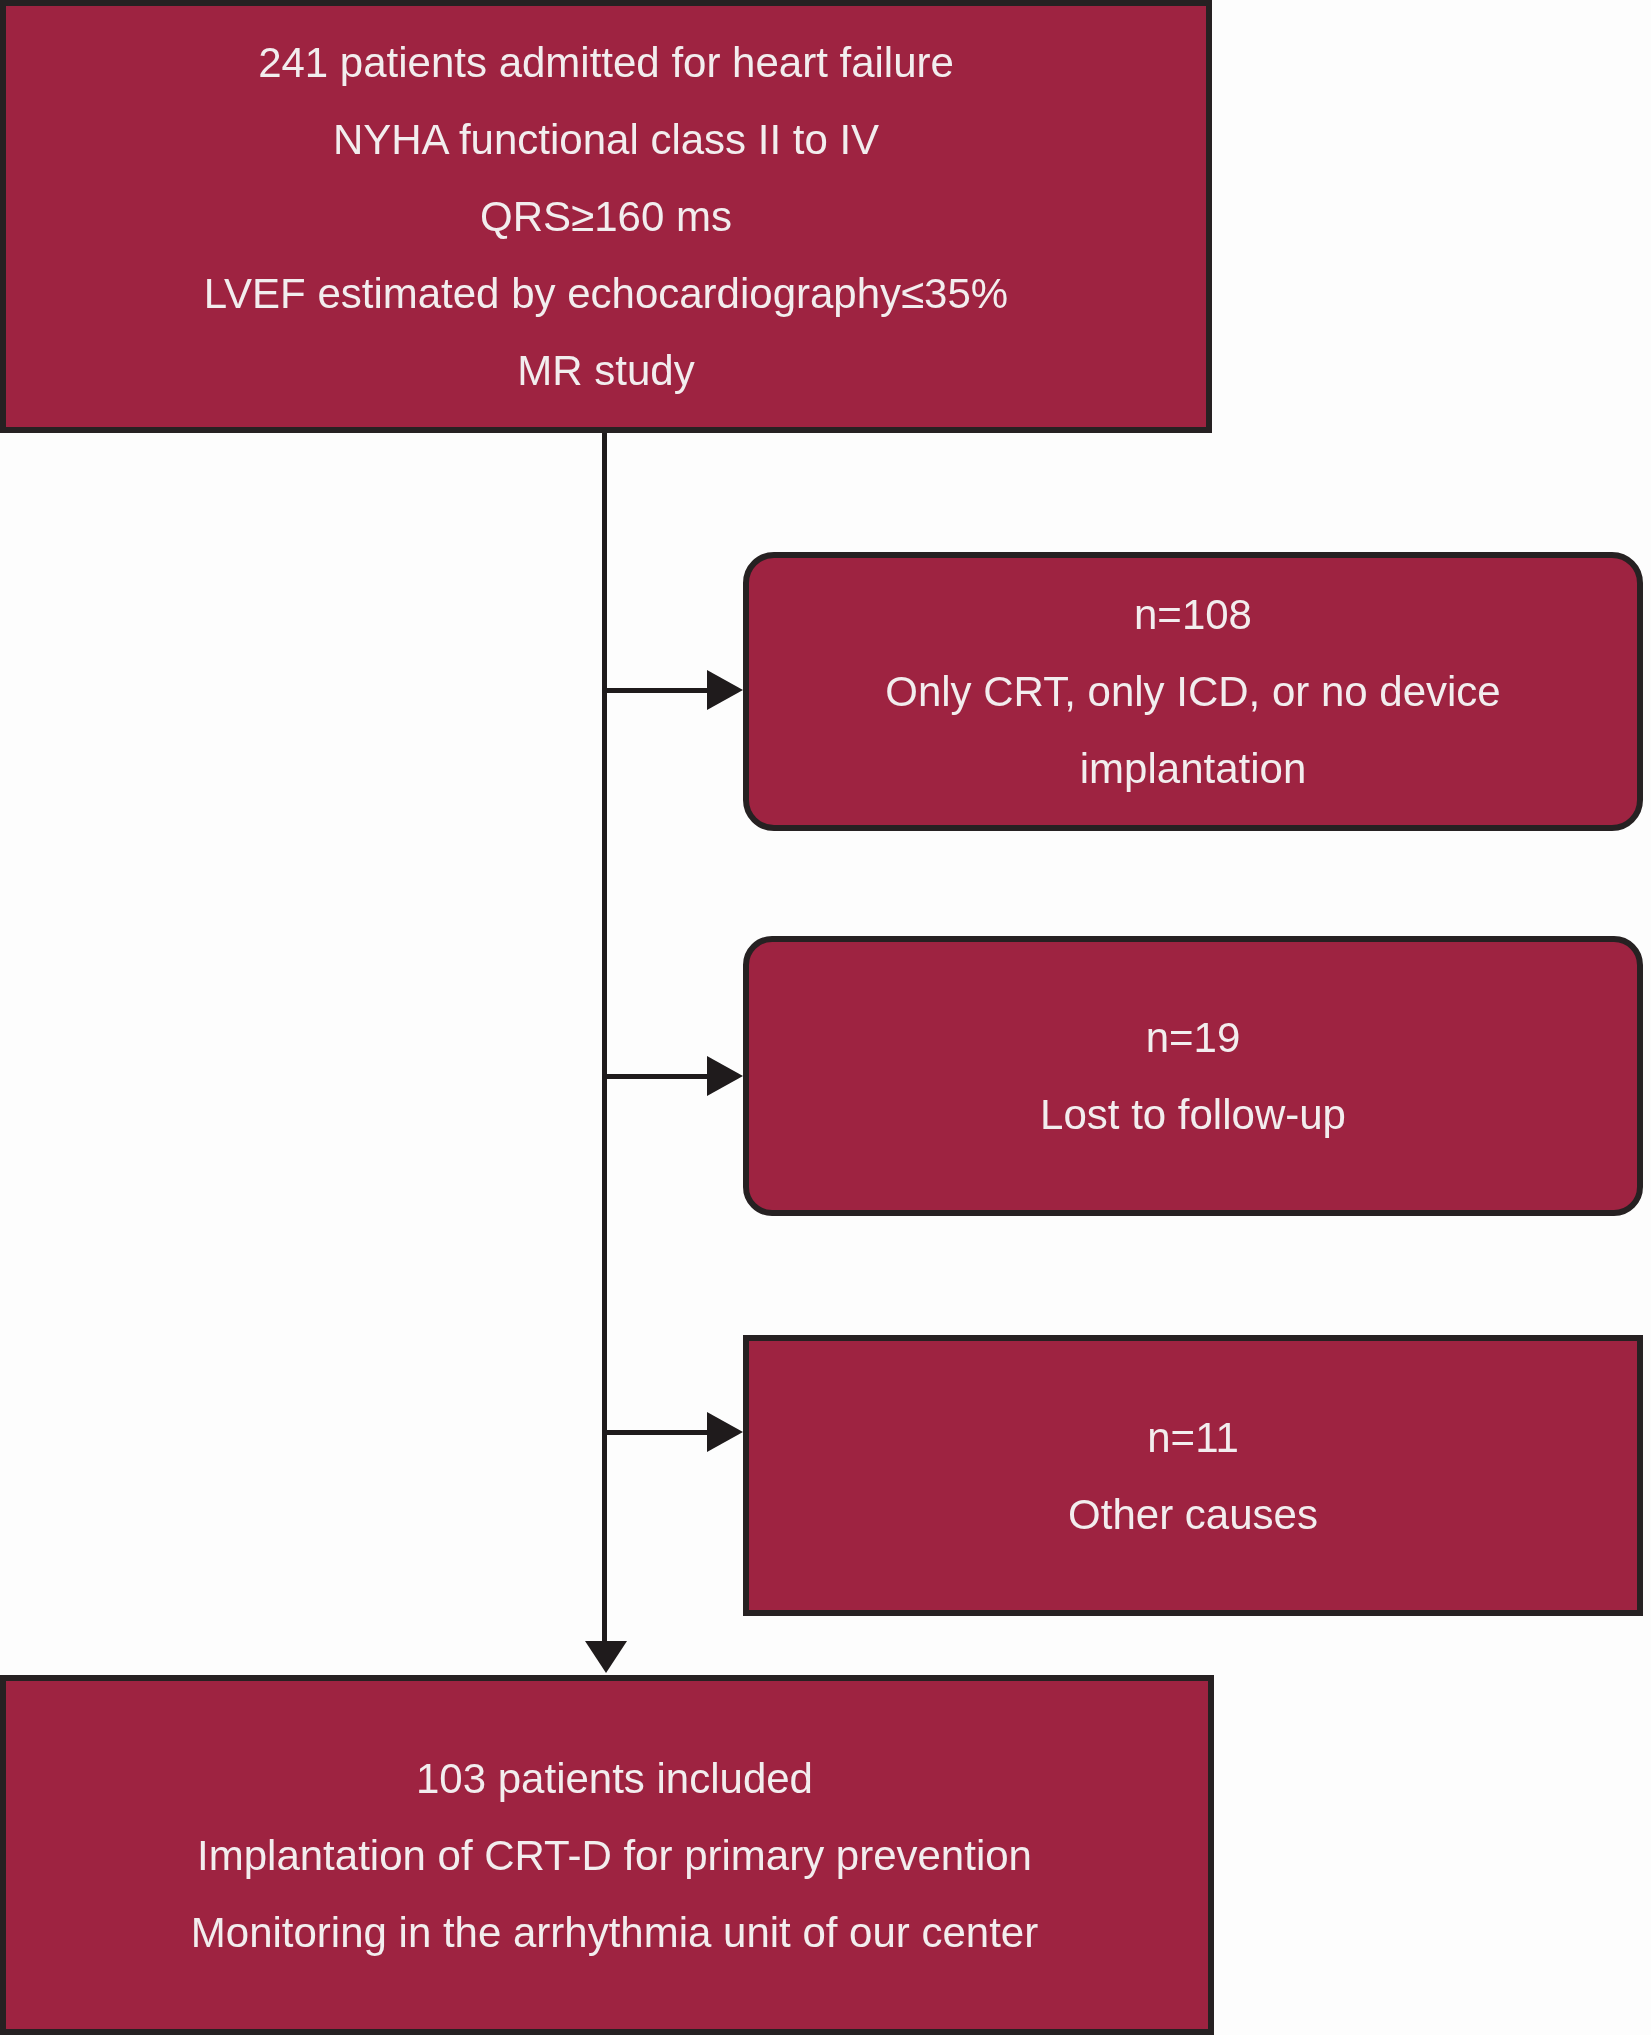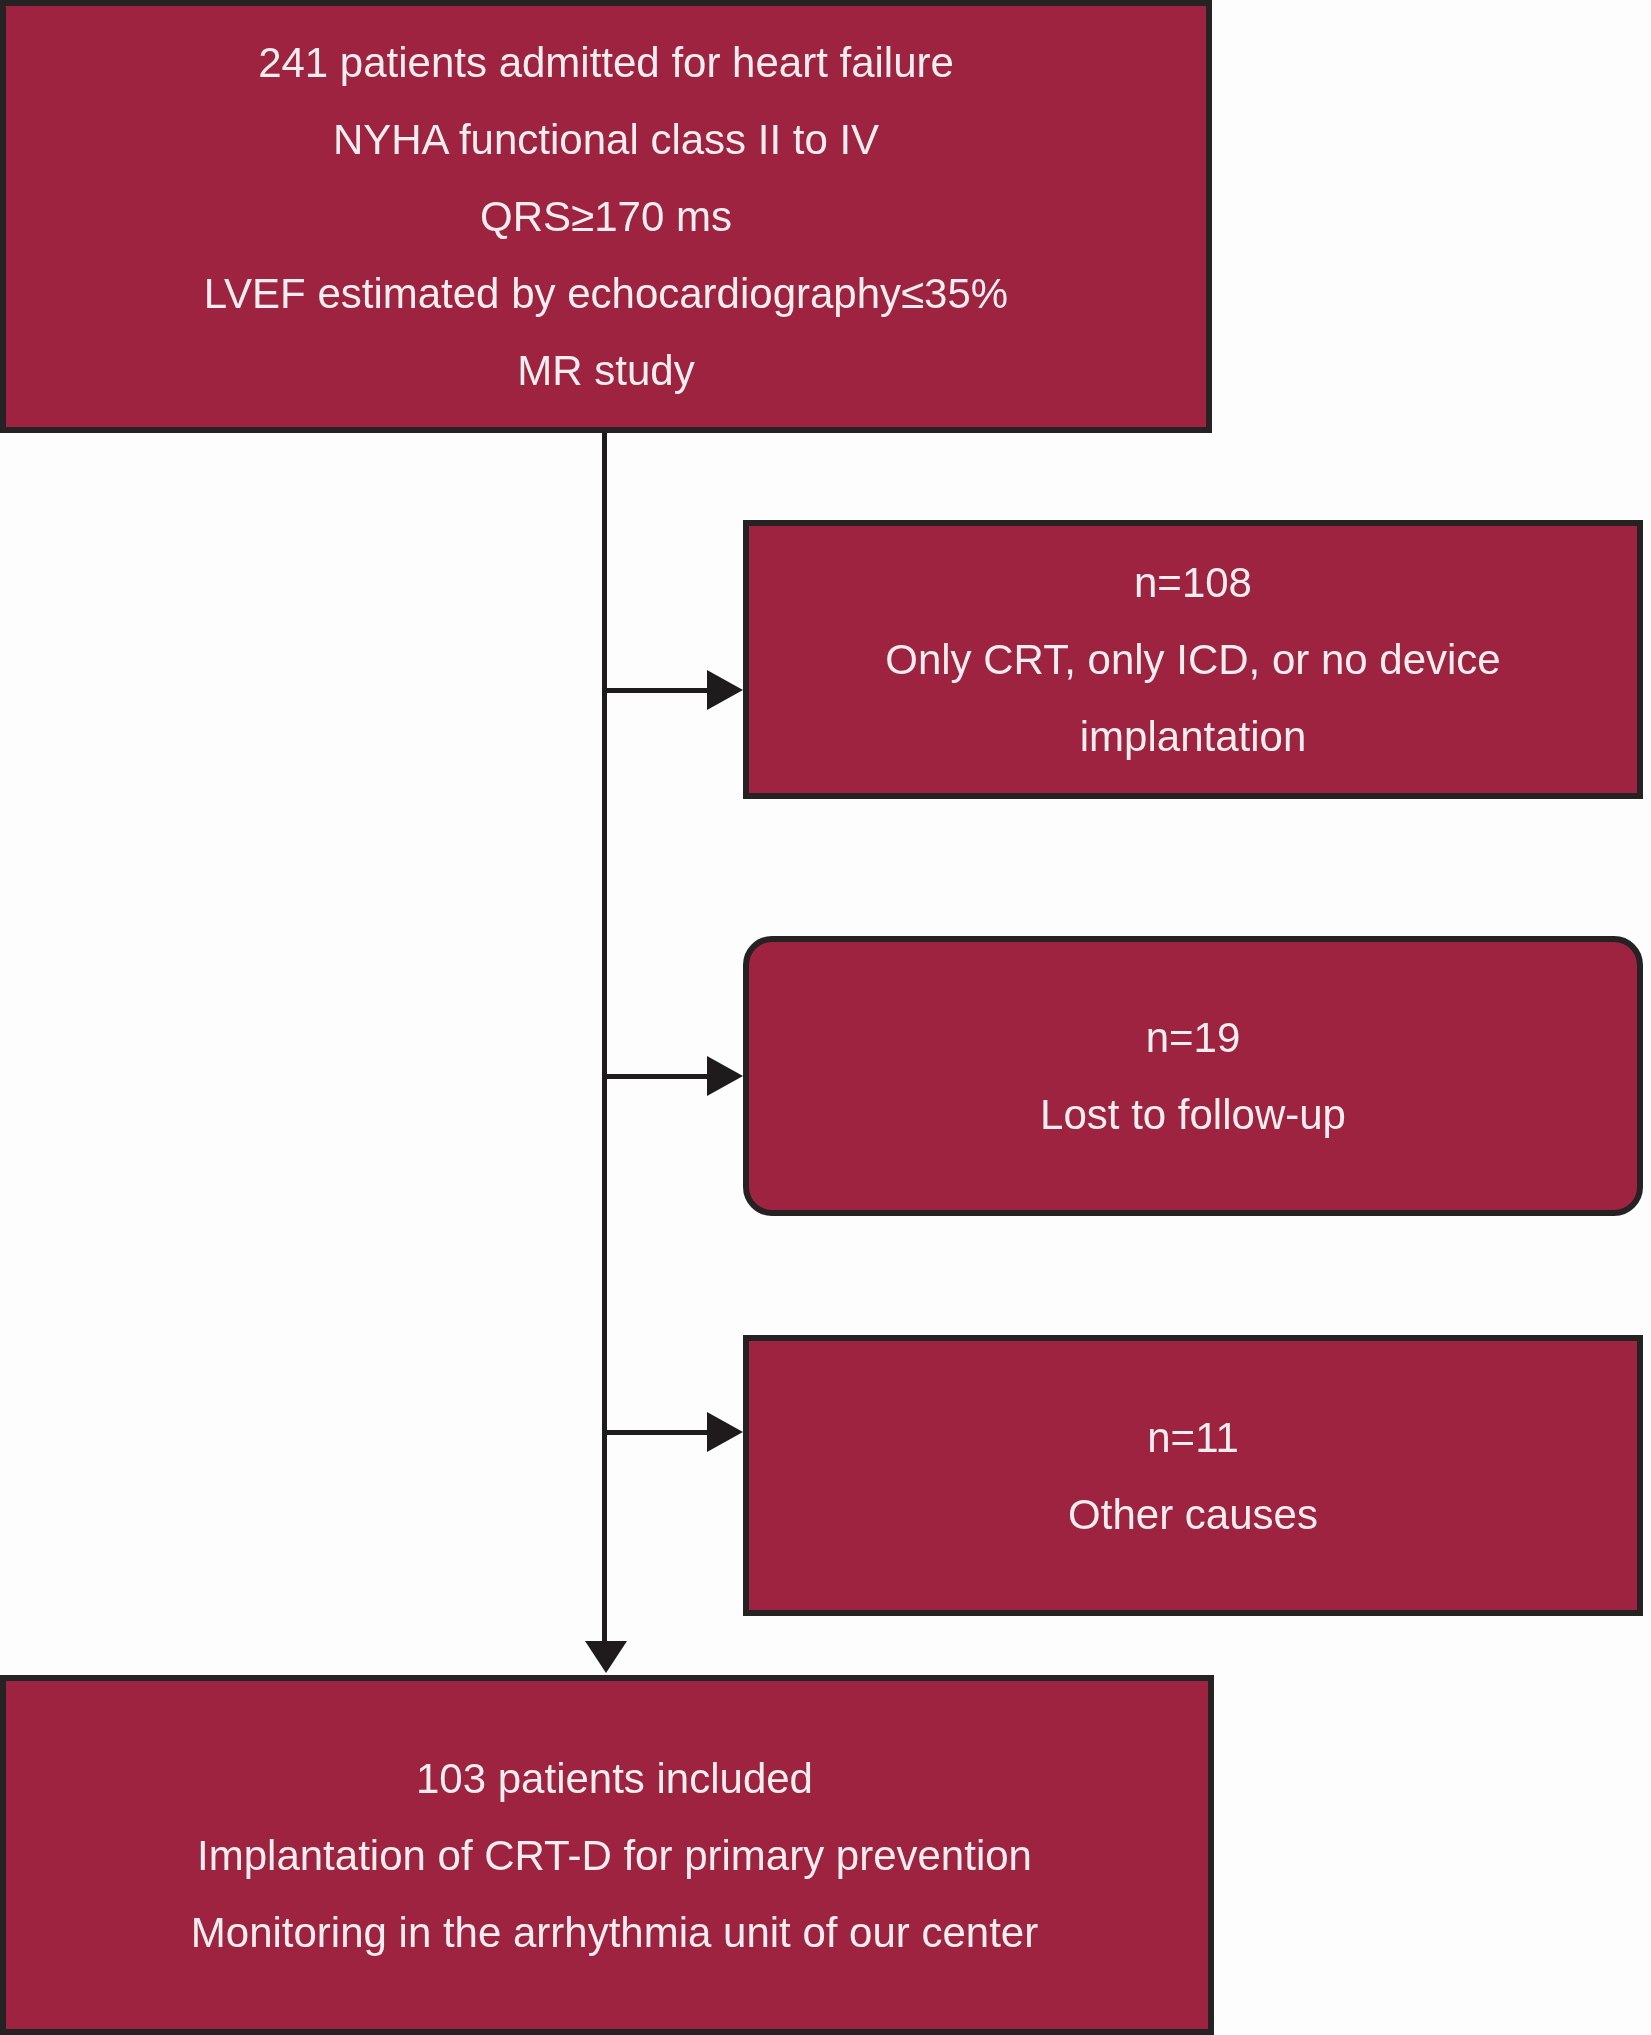--- a/index.html
+++ b/index.html
@@ -28,21 +28,21 @@
     justify-content:center;
     align-items:center;
     color:var(--text);
     font-size:42px;
     line-height:77px;
     text-align:center;
     white-space:nowrap;
   }
   .box .tline{display:block;}
   #box-admitted   {left:0px;   top:0px;    width:1212px; height:433px;}
-  #box-excluded-1 {left:743px; top:520px;  width:900px;  height:279px;}
+  #box-excluded-1 {left:743px; top:552px;  width:900px;  height:279px;border-radius:31px;}
   #box-excluded-2 {left:743px; top:936px;  width:900px;  height:280px;border-radius:29px;}
   #box-excluded-3 {left:743px; top:1335px; width:900px;  height:281px;}
   #box-included   {left:0px;   top:1675px; width:1214px; height:360px;padding-left:15px;}
 
   .vline{
     position:absolute;
     left:602px; top:433px;
     width:5px; height:1212px;
     background:var(--line);
   }
@@ -76,21 +76,21 @@
   #branch-head-3{top:1412px;}
 </style>
 </head>
 <body>
 
 <div class="canvas">
 
   <div class="box" id="box-admitted">
     <span class="tline">241 patients admitted for heart failure</span>
     <span class="tline">NYHA functional class II to IV</span>
-    <span class="tline">QRS≥170 ms</span>
+    <span class="tline">QRS≥160 ms</span>
     <span class="tline">LVEF estimated by echocardiography≤35%</span>
     <span class="tline">MR study</span>
   </div>
 
   <div class="vline"></div>
   <div class="arrowhead-down"></div>
 
   <div class="hline" id="branch-line-1"></div>
   <div class="arrowhead-right" id="branch-head-1"></div>
   <div class="hline" id="branch-line-2"></div>

